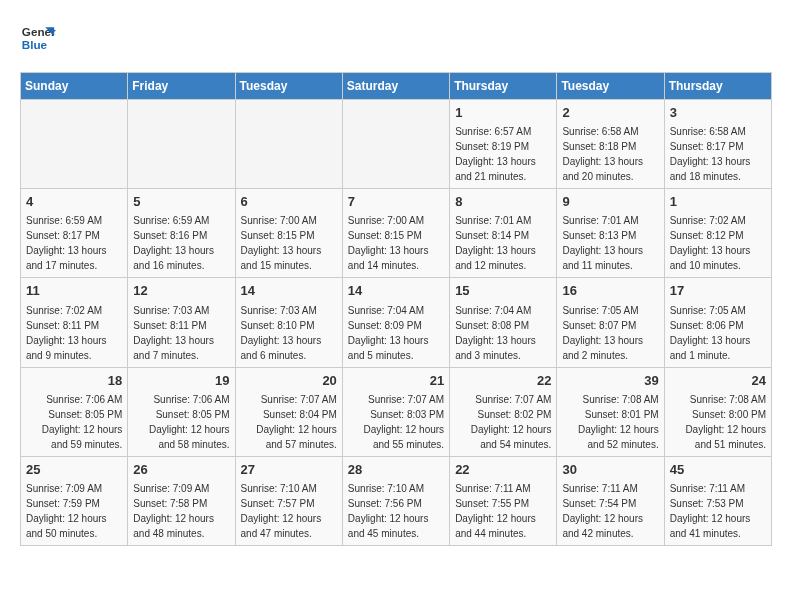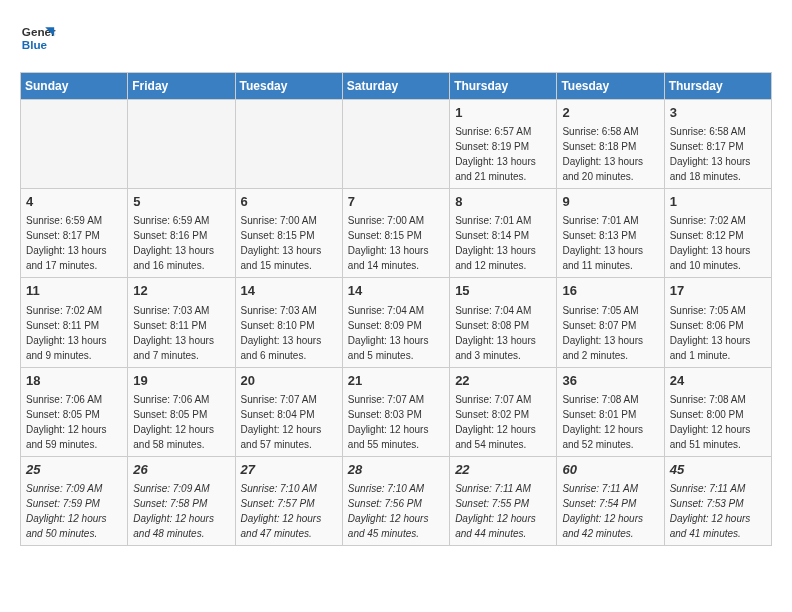--- a/index.html
+++ b/index.html
@@ -188,72 +188,72 @@
 and 3 minutes.</span></td>
         <td><span class="day-number">16</span><span class="day-info" style="white-space: pre-line;">Sunrise: 7:05 AM
 Sunset: 8:07 PM
 Daylight: 13 hours
 and 2 minutes.</span></td>
         <td><span class="day-number">17</span><span class="day-info" style="white-space: pre-line;">Sunrise: 7:05 AM
 Sunset: 8:06 PM
 Daylight: 13 hours
 and 1 minute.</span></td>
       </tr>
-      <tr class="cal-row" style="background: #86efac;">
+      <tr class="cal-row" style="background: #86efac; text-align: right;">
         <td style="background: rgb(249, 249, 249);"><span class="day-number">18</span><span class="day-info" style="white-space: pre-line;">Sunrise: 7:06 AM
 Sunset: 8:05 PM
 Daylight: 12 hours
 and 59 minutes.</span></td>
         <td style="background: rgb(249, 249, 249);"><span class="day-number">19</span><span class="day-info" style="white-space: pre-line;">Sunrise: 7:06 AM
 Sunset: 8:05 PM
 Daylight: 12 hours
 and 58 minutes.</span></td>
         <td style="background: rgb(249, 249, 249); margin-top: 37px;"><span class="day-number">20</span><span class="day-info" style="white-space: pre-line;">Sunrise: 7:07 AM
 Sunset: 8:04 PM
 Daylight: 12 hours
 and 57 minutes.</span></td>
         <td style="background: rgb(249, 249, 249); margin-left: 7px;"><span class="day-number">21</span><span class="day-info" style="white-space: pre-line;">Sunrise: 7:07 AM
 Sunset: 8:03 PM
 Daylight: 12 hours
 and 55 minutes.</span></td>
         <td style="background: rgb(249, 249, 249);"><span class="day-number">22</span><span class="day-info" style="white-space: pre-line;">Sunrise: 7:07 AM
 Sunset: 8:02 PM
 Daylight: 12 hours
 and 54 minutes.</span></td>
-        <td style="background: rgb(249, 249, 249);"><span class="day-number">36</span><span class="day-info" style="white-space: pre-line;">Sunrise: 7:08 AM
+        <td style="background: rgb(249, 249, 249);"><span class="day-number">39</span><span class="day-info" style="white-space: pre-line;">Sunrise: 7:08 AM
 Sunset: 8:01 PM
 Daylight: 12 hours
 and 52 minutes.</span></td>
         <td style="background: rgb(249, 249, 249);"><span class="day-number">24</span><span class="day-info" style="white-space: pre-line;">Sunrise: 7:08 AM
 Sunset: 8:00 PM
 Daylight: 12 hours
 and 51 minutes.</span></td>
       </tr>
-      <tr class="cal-row" style="background: #eab308; font-style: italic;">
+      <tr class="cal-row" style="background: #eab308;">
         <td><span class="day-number">25</span><span class="day-info" style="white-space: pre-line;">Sunrise: 7:09 AM
 Sunset: 7:59 PM
 Daylight: 12 hours
 and 50 minutes.</span></td>
         <td><span class="day-number">26</span><span class="day-info" style="white-space: pre-line;">Sunrise: 7:09 AM
 Sunset: 7:58 PM
 Daylight: 12 hours
 and 48 minutes.</span></td>
         <td><span class="day-number">27</span><span class="day-info" style="white-space: pre-line;">Sunrise: 7:10 AM
 Sunset: 7:57 PM
 Daylight: 12 hours
 and 47 minutes.</span></td>
         <td><span class="day-number">28</span><span class="day-info" style="white-space: pre-line;">Sunrise: 7:10 AM
 Sunset: 7:56 PM
 Daylight: 12 hours
 and 45 minutes.</span></td>
         <td><span class="day-number">22</span><span class="day-info" style="white-space: pre-line;">Sunrise: 7:11 AM
 Sunset: 7:55 PM
 Daylight: 12 hours
 and 44 minutes.</span></td>
-        <td><span class="day-number">60</span><span class="day-info" style="white-space: pre-line;">Sunrise: 7:11 AM
+        <td><span class="day-number">30</span><span class="day-info" style="white-space: pre-line;">Sunrise: 7:11 AM
 Sunset: 7:54 PM
 Daylight: 12 hours
 and 42 minutes.</span></td>
         <td><span class="day-number">45</span><span class="day-info" style="white-space: pre-line;">Sunrise: 7:11 AM
 Sunset: 7:53 PM
 Daylight: 12 hours
 and 41 minutes.</span></td>
       </tr>
     </tbody>
 </table>

